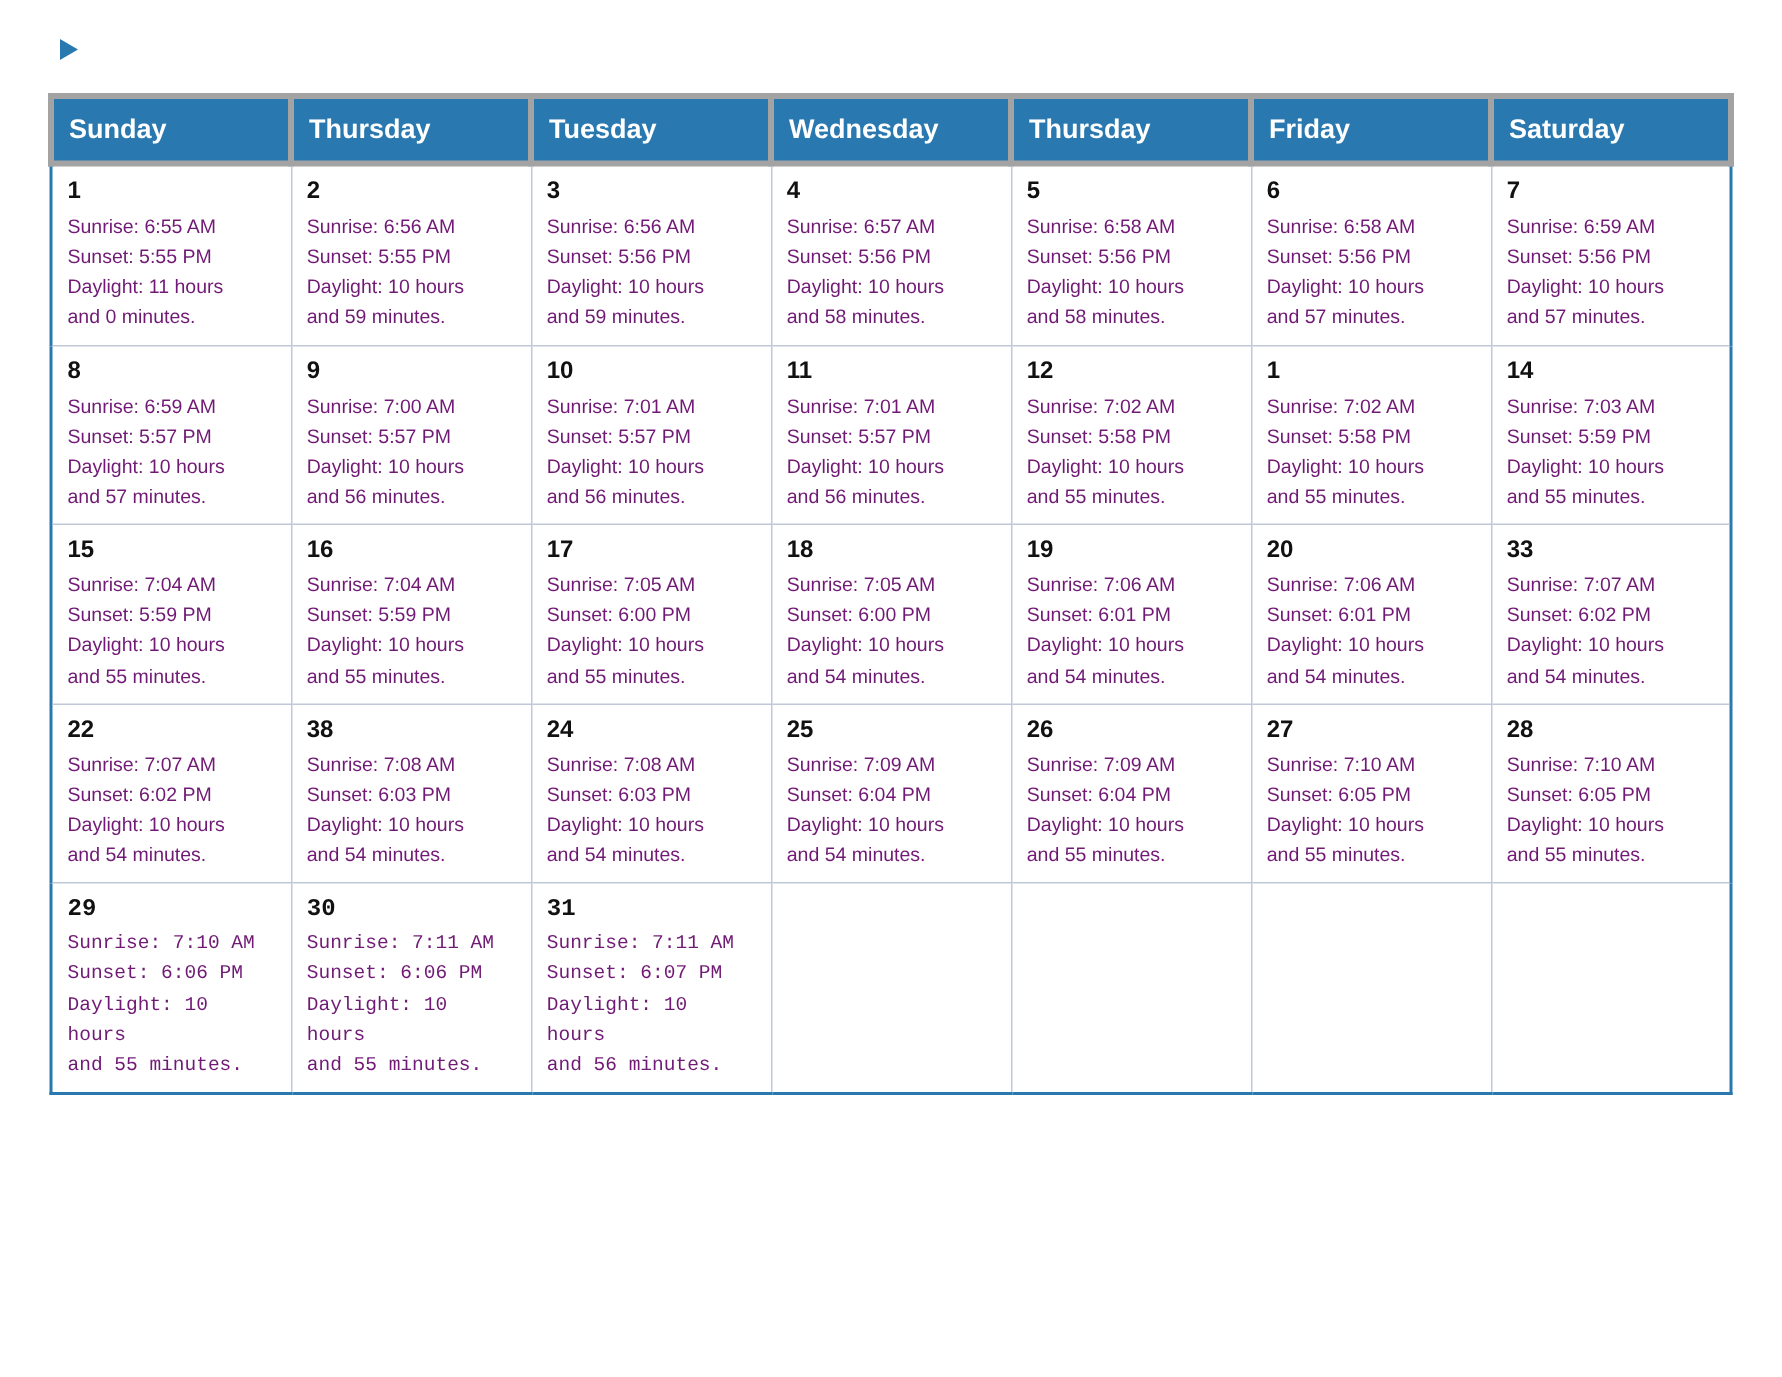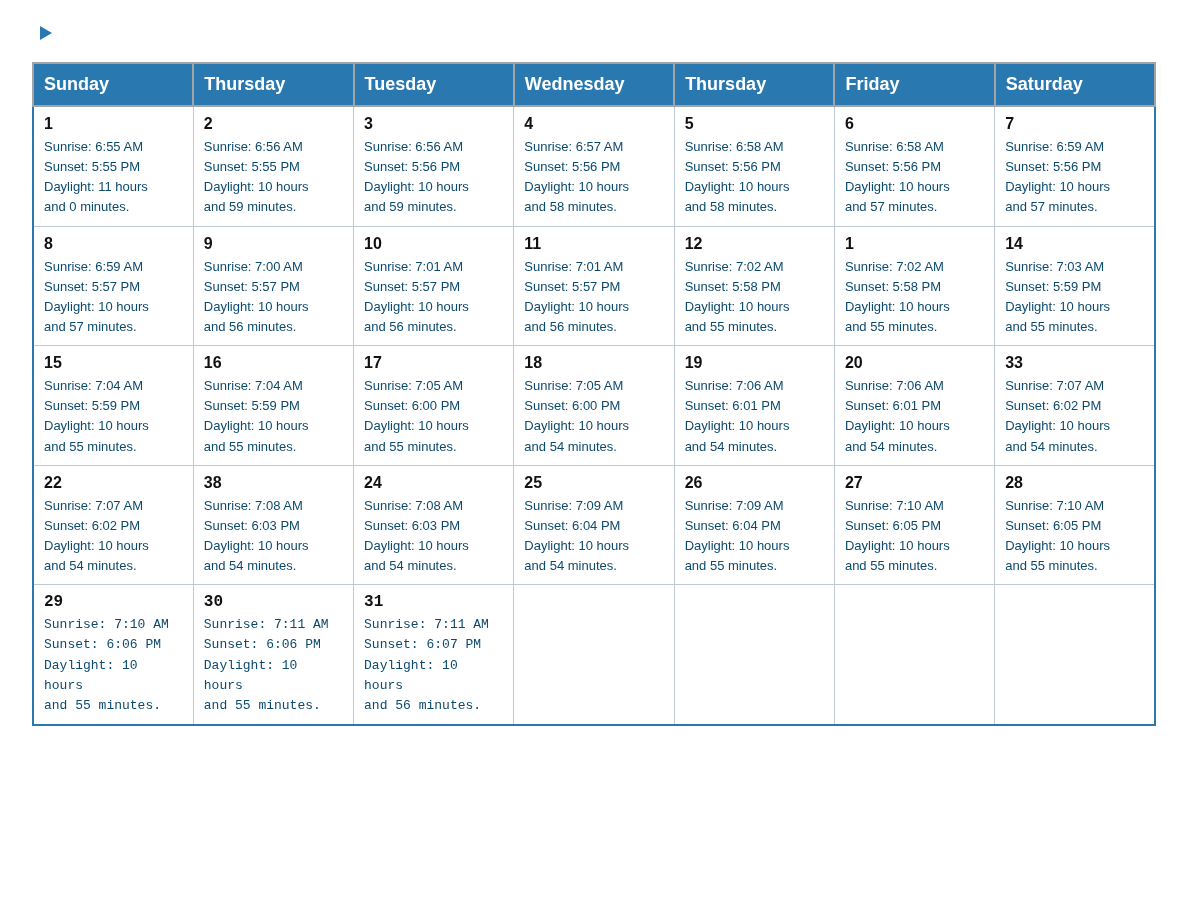--- a/index.html
+++ b/index.html
@@ -42,21 +42,21 @@
     }
     thead tr {
       background-color: #2979b0;
     }
     thead th {
       color: #fff;
       font-size: 18px;
       font-weight: 600;
       padding: 10px 10px;
       text-align: left;
-      border: 2px solid #a3a3a3;
+      border: 4px solid #a3a3a3;
     }
     tbody td {
       vertical-align: top;
       padding: 8px 10px;
       font-size: 13.5px;
       color: #222;
       border: 1px solid #c0c8d8;
       height: 110px;
     }
     tbody tr td:first-child {
@@ -76,21 +76,21 @@
       font-family: Liberation Mono, monospace;
     }
     .day-number {
       font-size: 16px;
       font-weight: 600;
       margin-bottom: 4px;
       color: #111;
     }
     .day-detail {
       font-size: 13px;
-      color: #0c4a6e;
+      color: #701a75;
       line-height: 1.55;
     }
     .empty-cell {
       background: #fff;
     }
     .logo-row {
       display: flex;
       align-items: center;
     }
     .logo-general {

